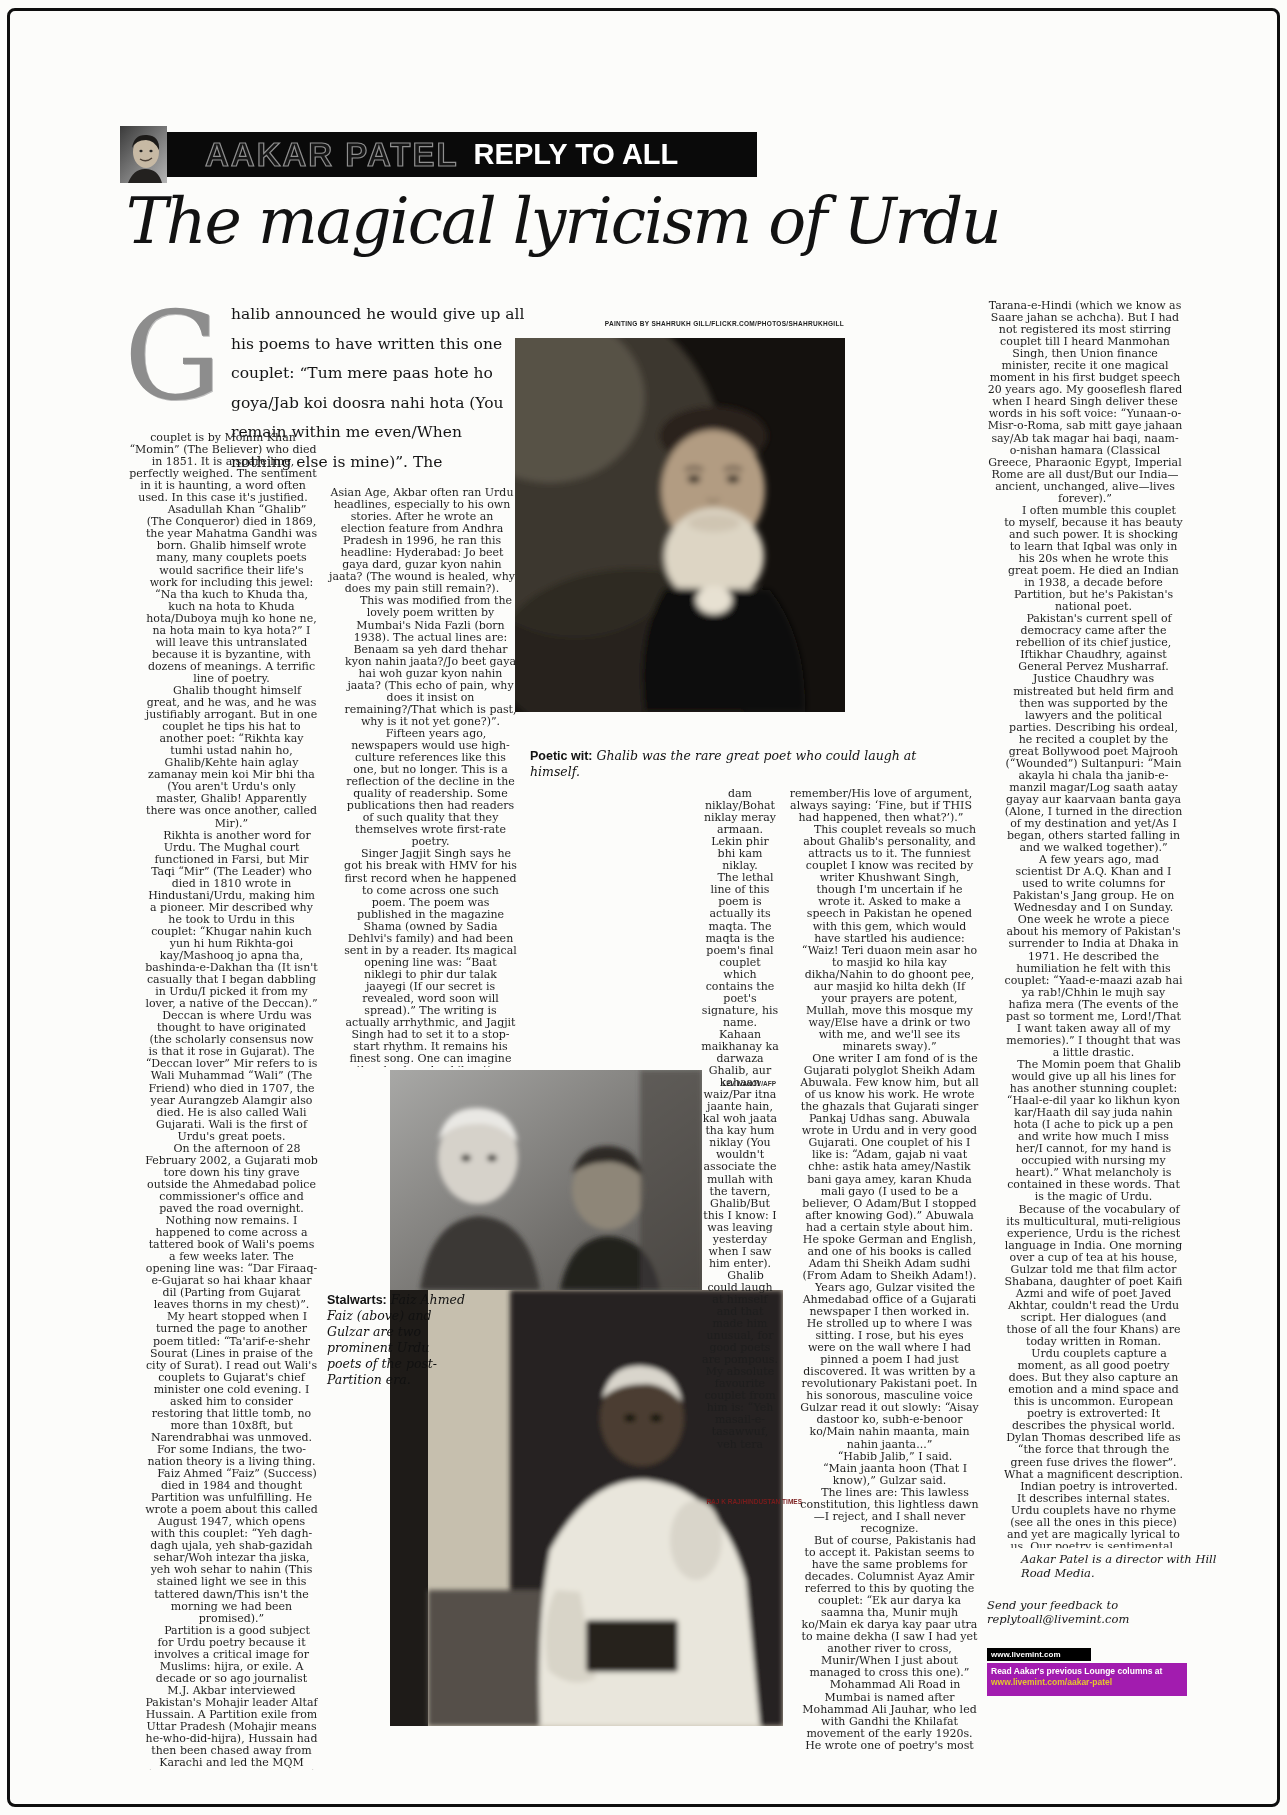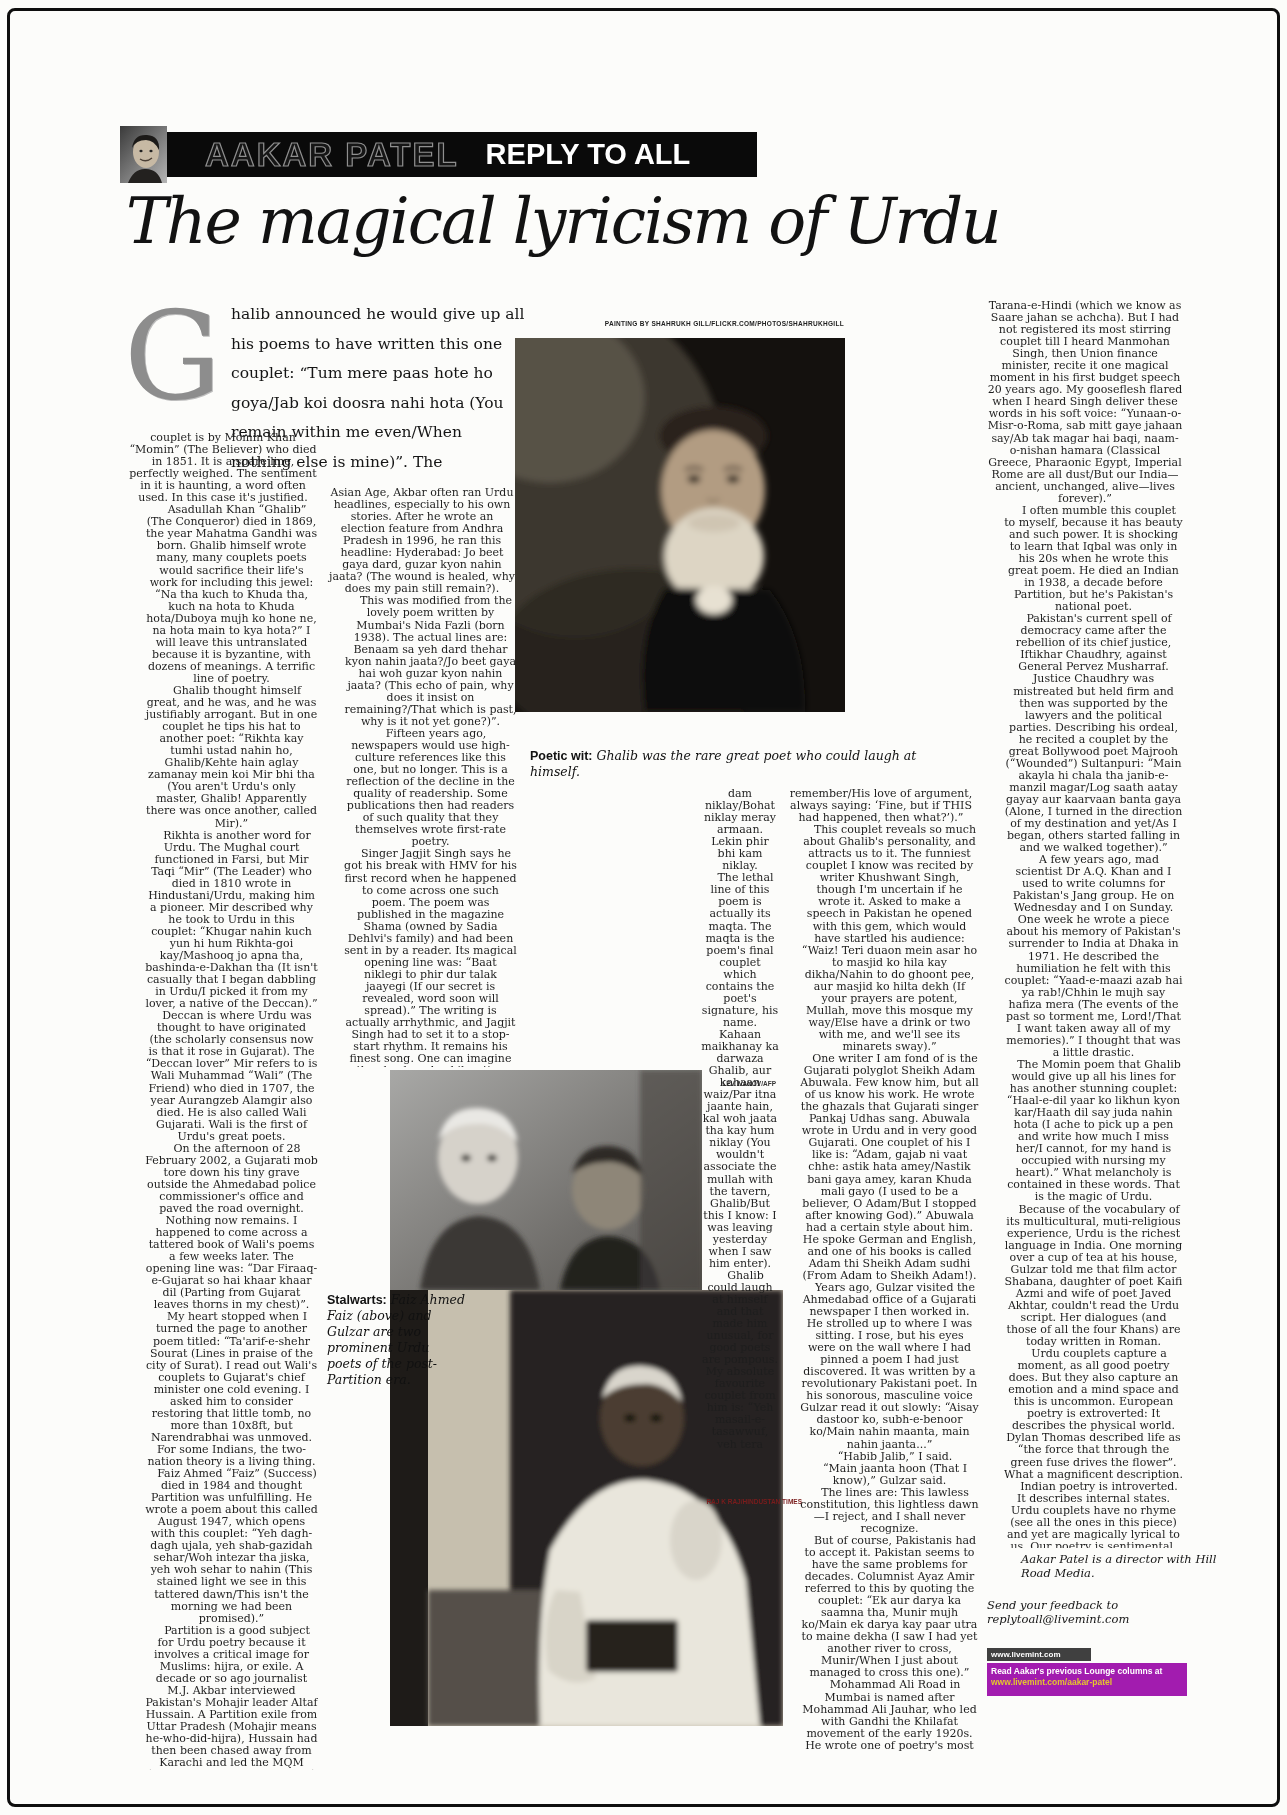--- a/index.html
+++ b/index.html
@@ -5,21 +5,21 @@
   html,body{margin:0;padding:0;}
   body{
     width:1287px;height:1815px;position:relative;background:#fcfcfa;
     font-family:"DejaVu Serif", serif;color:#1c1c1c;overflow:hidden;
   }
   .frame{position:absolute;left:7px;top:8px;right:7px;bottom:8px;
     border:3px solid #0e0e0e;border-radius:8px;pointer-events:none;}
   
   .author-photo{position:absolute;left:120px;top:126px;width:47px;height:57px;overflow:hidden;}
   .mast-bar{position:absolute;left:167px;top:132px;width:590px;height:45px;background:#0a0a0a;
-    display:flex;align-items:center;padding-left:38px;box-sizing:border-box;gap:27px;}
+    display:flex;align-items:center;padding-left:38px;box-sizing:border-box;gap:15px;}
   .mast-author{font-family:"Liberation Sans",sans-serif;font-weight:700;font-size:33px;
     letter-spacing:2px;color:#161616;-webkit-text-stroke:1.2px #8f8f8f;}
   .mast-section{font-family:"Liberation Sans",sans-serif;font-weight:700;font-size:29px;
     letter-spacing:0px;color:#fff;}
   
   .headline{position:absolute;left:126px;top:185px;width:850px;font-style:italic;
     font-size:63px;letter-spacing:-2px;color:#121212;white-space:nowrap;}
   .dropcap{position:absolute;left:124px;top:295px;font-size:122px;line-height:1;
     color:#8d8d8d;text-shadow:1px 1px 0 #bdbdbd;}
   .intro{position:absolute;left:231px;top:300px;width:296px;font-size:15.5px;
@@ -51,21 +51,21 @@
   .col-2{left:327px;top:487px;width:190px;height:580px;}
   .col-3{left:587px;top:788px;width:192px;height:660px;}
   .col-4{left:783px;top:788px;width:196px;height:964px;}
   .col-5{left:987px;top:300px;width:196px;height:1248px;}
   .wrap-push{float:left;width:114px;height:380px;margin-top:284px;}
   
   .bio{position:absolute;left:987px;top:1552px;width:196px;font-style:italic;
     font-size:11.5px;line-height:14px;color:#151515;margin-left:34px;}
   .feedback{position:absolute;left:987px;top:1598px;width:196px;font-style:italic;
     font-size:11.5px;line-height:14px;color:#151515;}
-  .site-bar{position:absolute;left:987px;top:1648px;width:104px;height:13px;background:#404040;
+  .site-bar{position:absolute;left:987px;top:1648px;width:104px;height:13px;background:#000000;
     color:#fff;font-family:"Liberation Sans",sans-serif;font-size:8px;font-weight:700;
     display:flex;align-items:center;padding-left:4px;box-sizing:border-box;}
   .promo-box{position:absolute;left:987px;top:1663px;width:200px;height:33px;background:#a21caf;
     font-family:"Liberation Sans",sans-serif;font-size:8.5px;font-weight:700;
     padding:3px 4px;box-sizing:border-box;line-height:11px;}
   .promo-line1{color:#fff;}
   .promo-line2{color:#e5c52e;}
 </style>
 </head>
 <body>

